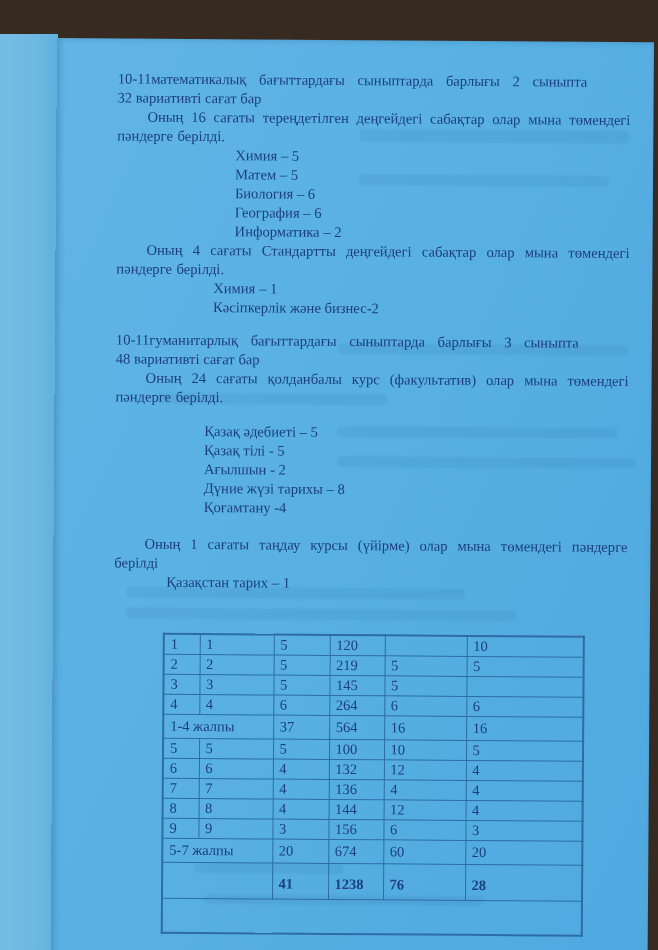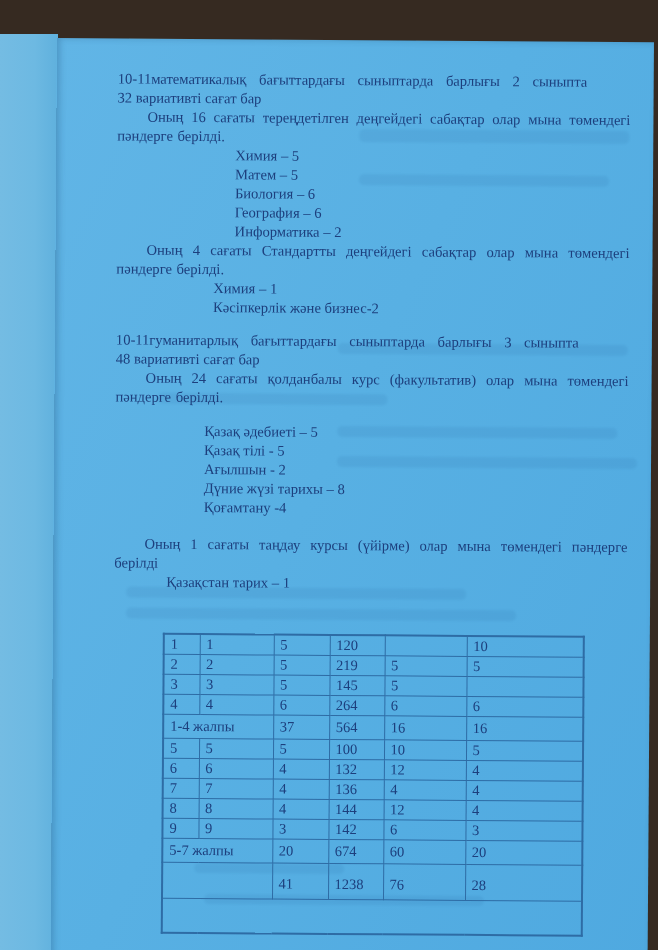--- a/index.html
+++ b/index.html
@@ -55,21 +55,21 @@
   }
   table.summary td{
     border:1.2px solid var(--border);
     font-size:14.5px;
     padding:0 0 0 6px;
     vertical-align:middle;
     overflow:hidden;
   }
   tr.row-data td{height:20px;}
   tr.row-total td{height:24px;font-weight:normal;}
-  tr.row-grand td{height:36px;font-weight:normal;vertical-align:bottom;padding-bottom:5px;}
+  tr.row-grand td{height:36px;font-weight:bold;vertical-align:bottom;padding-bottom:5px;}
   tr.row-footer td{height:34px;}
   .smudge{
     position:absolute;
     background:#134a86;
     opacity:0.08;
     border-radius:5px;
     filter:blur(1.2px);
     pointer-events:none;
   }
 </style>
@@ -214,21 +214,21 @@
               <td>8</td>
               <td>4</td>
               <td>144</td>
               <td>12</td>
               <td>4</td>
             </tr>
             <tr class="row-data">
               <td>9</td>
               <td>9</td>
               <td>3</td>
-              <td>142</td>
+              <td>156</td>
               <td>6</td>
               <td>3</td>
             </tr>
             <tr class="row-total">
               <td colspan="2">5-7 жалпы</td>
               <td>20</td>
               <td>674</td>
               <td>60</td>
               <td>20</td>
             </tr>

